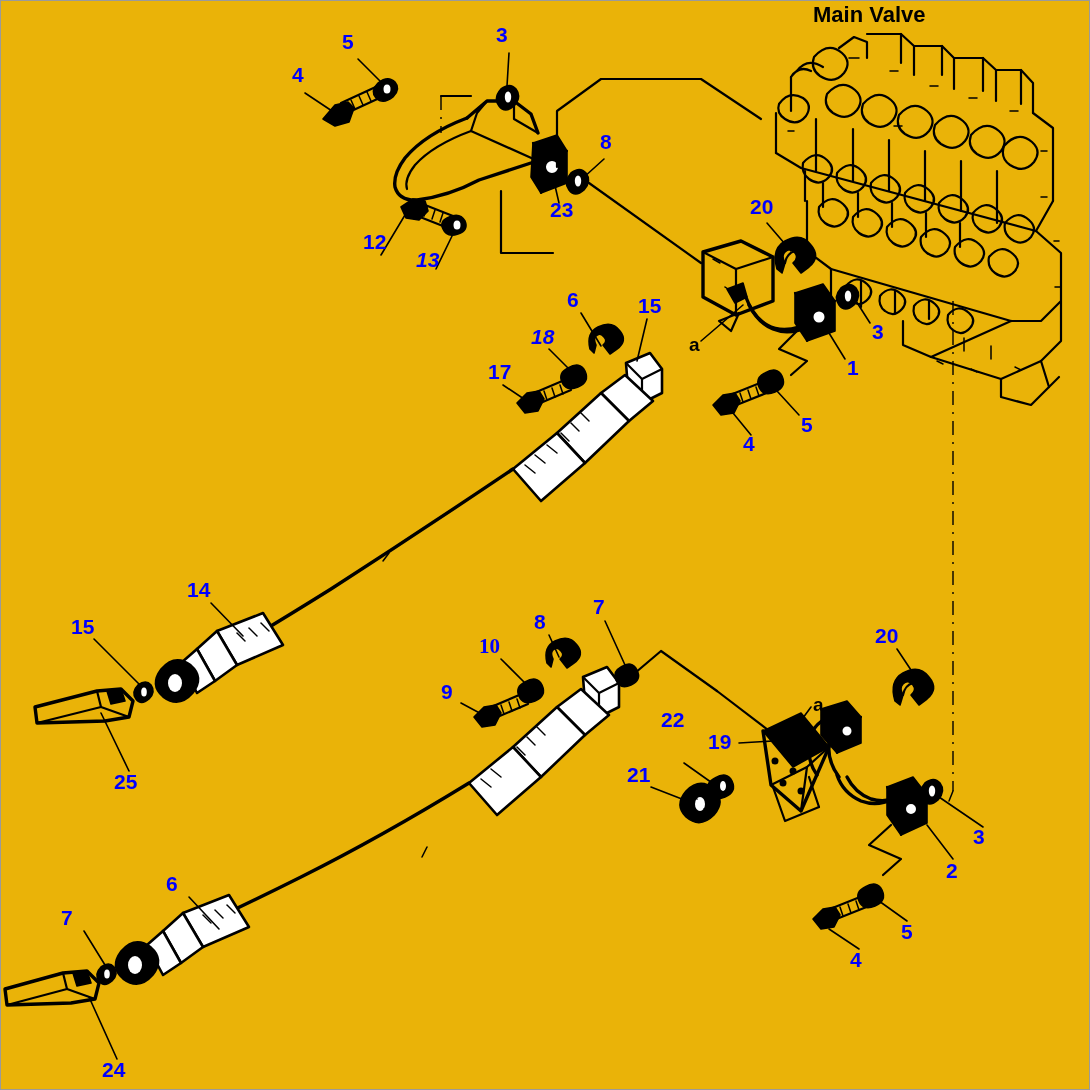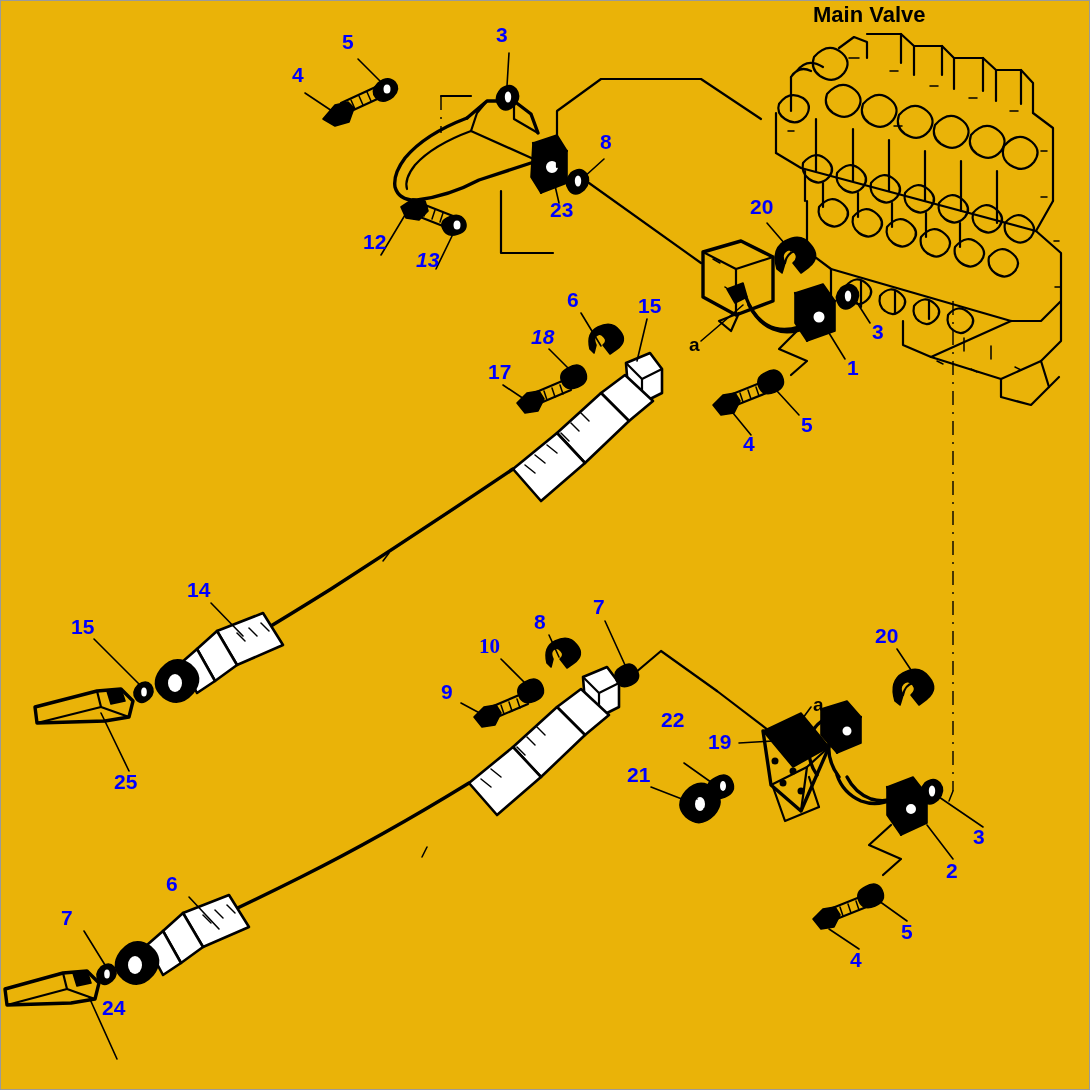--- a/index.html
+++ b/index.html
@@ -493,18 +493,18 @@
   <div class="lbl" style="left:874px;top:624px;">20</div>
   <div class="lbl" style="left:707px;top:730px;text-align:center;">19</div>
   <div class="lbl" style="left:660px;top:708px;">22</div>
   <div class="lbl" style="left:626px;top:763px;">21</div>
   <div class="lbl" style="left:972px;top:825px;">3</div>
   <div class="lbl" style="left:945px;top:859px;">2</div>
   <div class="lbl" style="left:165px;top:872px;">6</div>
   <div class="lbl" style="left:60px;top:906px;">7</div>
   <div class="lbl" style="left:900px;top:920px;">5</div>
   <div class="lbl" style="left:849px;top:948px;">4</div>
-  <div class="lbl" style="left:101px;top:996px;">24</div>
+  <div class="lbl" style="left:101px;top:1058px;">24</div>
 
   <div class="lbl-a" style="left:688px;top:334px;">a</div>
   <div class="lbl-a" style="left:812px;top:694px;">a</div>
 
 </div>
 
 </body></html>

